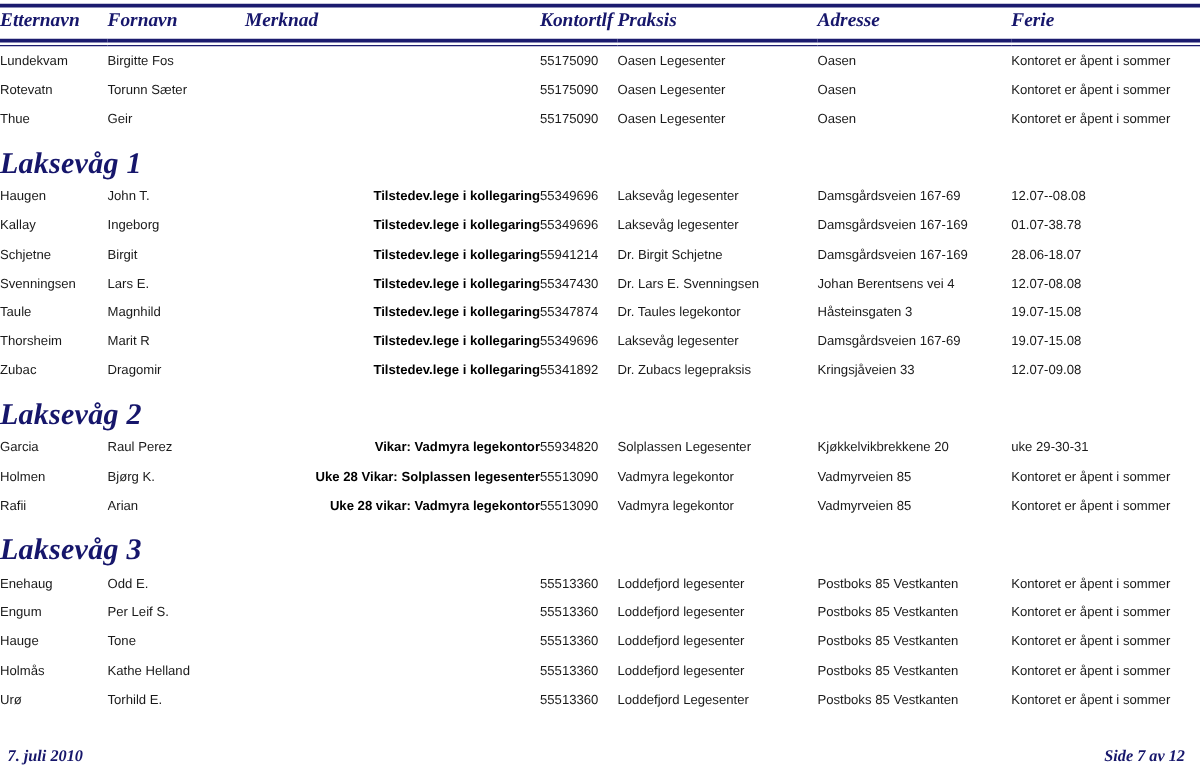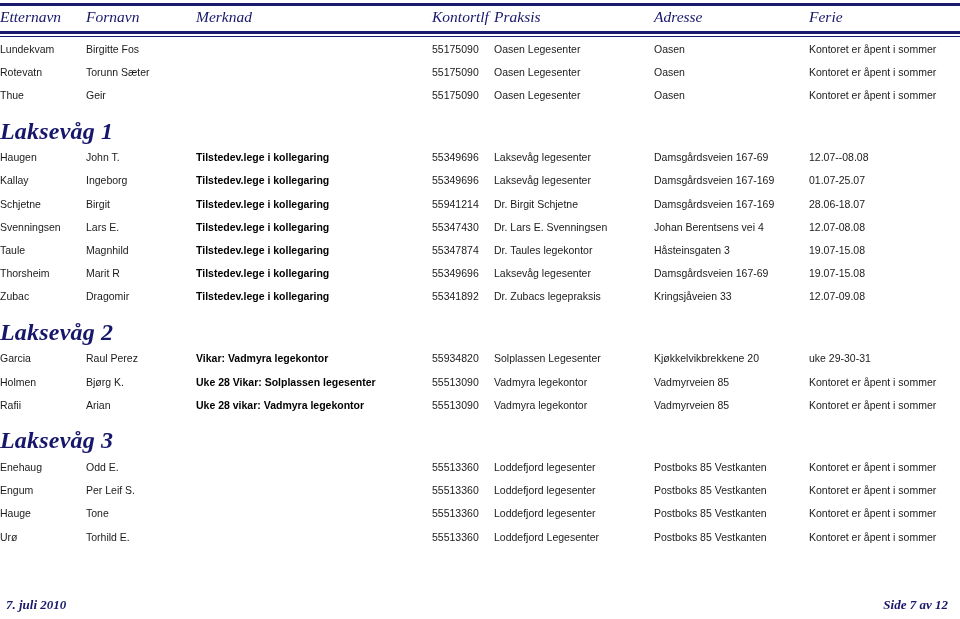--- a/index.html
+++ b/index.html
@@ -47,21 +47,21 @@
   table.report col.c-fornavn   { width: 110px; }
   table.report col.c-merknad   { width: 236px; }
   table.report col.c-tlf       { width: 62px; }
   table.report col.c-praksis   { width: 160px; }
   table.report col.c-adresse   { width: 155px; }
   table.report col.c-ferie     { width: 151px; }
 
   thead th {
     font-family: "Liberation Serif", serif;
     font-style: italic;
-    font-weight: normal;
+    font-weight: bold;
     font-size: 15.5px;
     color: #16166b;
     text-align: left;
     padding: 0 0 5px 0;
     vertical-align: bottom;
     white-space: nowrap;
   }
   thead th.th-tlf { text-align: left; padding-left: 0; }
 
   thead tr.header-row th {
@@ -79,21 +79,21 @@
     font-size: 10.5px;
     line-height: 12px;
     color: #1a1a1a;
     padding: 5.6px 0 5.6px 0;
     vertical-align: top;
     white-space: nowrap;
     overflow: hidden;
     text-overflow: clip;
   }
 
-  td.cell-merknad { font-weight: bold; color: #000; }
+  td.cell-merknad { font-weight: bold; color: #000; text-align: right; }
   td.cell-praksis { padding-left: 0; }
 
   
   tr.group-row td {
     padding: 11px 0 2px 0;
   }
   .group-title {
     font-family: "Liberation Serif", serif;
     font-style: italic;
     font-weight: bold;
@@ -196,21 +196,21 @@
           <td class="cell-adresse">Damsgårdsveien 167-69</td>
           <td class="cell-ferie">12.07--08.08</td>
         </tr>
         <tr>
           <td class="cell-etternavn">Kallay</td>
           <td class="cell-fornavn">Ingeborg</td>
           <td class="cell-merknad">Tilstedev.lege i kollegaring</td>
           <td class="cell-kontortlf">55349696</td>
           <td class="cell-praksis">Laksevåg legesenter</td>
           <td class="cell-adresse">Damsgårdsveien 167-169</td>
-          <td class="cell-ferie">01.07-25.07</td>
+          <td class="cell-ferie">01.07-38.78</td>
         </tr>
         <tr>
           <td class="cell-etternavn">Schjetne</td>
           <td class="cell-fornavn">Birgit</td>
           <td class="cell-merknad">Tilstedev.lege i kollegaring</td>
           <td class="cell-kontortlf">55941214</td>
           <td class="cell-praksis">Dr. Birgit Schjetne</td>
           <td class="cell-adresse">Damsgårdsveien 167-169</td>
           <td class="cell-ferie">28.06-18.07</td>
         </tr>
@@ -308,20 +308,29 @@
         <tr>
           <td class="cell-etternavn">Hauge</td>
           <td class="cell-fornavn">Tone</td>
           <td class="cell-merknad"></td>
           <td class="cell-kontortlf">55513360</td>
           <td class="cell-praksis">Loddefjord legesenter</td>
           <td class="cell-adresse">Postboks 85 Vestkanten</td>
           <td class="cell-ferie">Kontoret er åpent i sommer</td>
         </tr>
         <tr>
+          <td class="cell-etternavn">Holmås</td>
+          <td class="cell-fornavn">Kathe Helland</td>
+          <td class="cell-merknad"></td>
+          <td class="cell-kontortlf">55513360</td>
+          <td class="cell-praksis">Loddefjord legesenter</td>
+          <td class="cell-adresse">Postboks 85 Vestkanten</td>
+          <td class="cell-ferie">Kontoret er åpent i sommer</td>
+        </tr>
+        <tr>
           <td class="cell-etternavn">Urø</td>
           <td class="cell-fornavn">Torhild E.</td>
           <td class="cell-merknad"></td>
           <td class="cell-kontortlf">55513360</td>
           <td class="cell-praksis">Loddefjord Legesenter</td>
           <td class="cell-adresse">Postboks 85 Vestkanten</td>
           <td class="cell-ferie">Kontoret er åpent i sommer</td>
         </tr>
       </tbody>
   </table>

